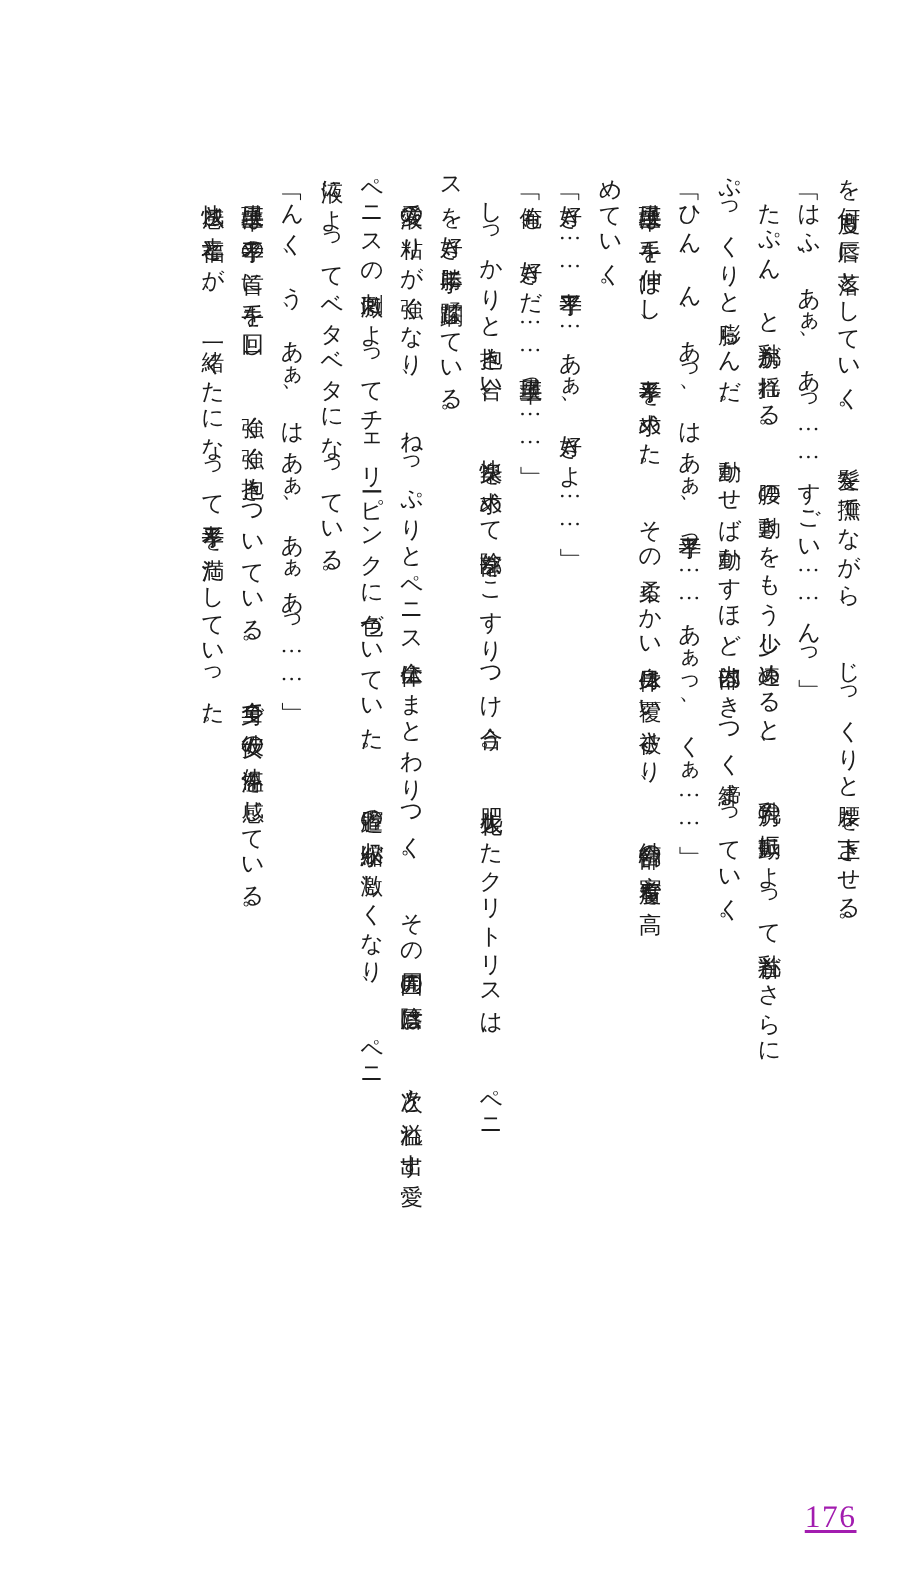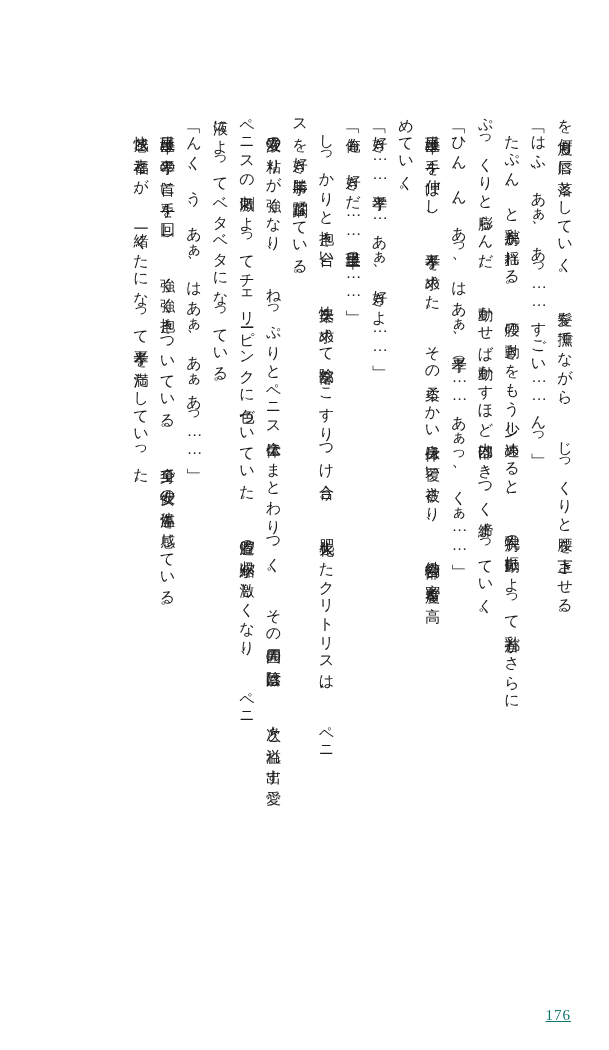--- a/index.html
+++ b/index.html
@@ -47,23 +47,23 @@
     color: #1c1c1c;
   }
   
   .indent-1 { padding-top: 16px; }
   .indent-0 { padding-top: 0px; }
 
   #page-number {
     position: absolute;
     right: 38px;
     bottom: 26px;
-    font-size: 15px;
+    font-size: 21px;
     font-family: "Liberation Serif", "DejaVu Serif", serif;
-    color: #0f766e;
+    color: #a21caf;
     letter-spacing: 1px;
     text-decoration: underline;
   }
 </style>
 </head>
 <body>
 
 <div id="page">
   <div id="text-block">
       <div class="col indent-0">を何度も唇に落としていく。　髪を撫でながら、　じっくりと腰を上下させる。</div>

